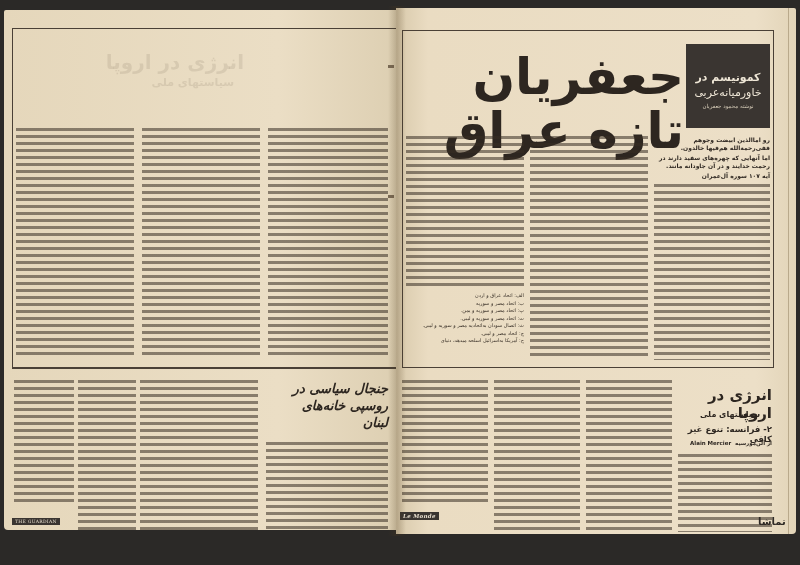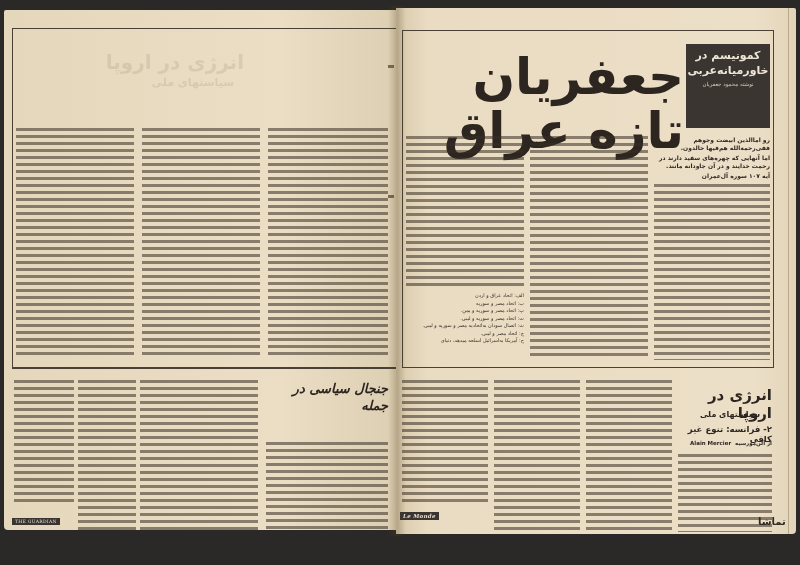--- a/index.html
+++ b/index.html
@@ -17,23 +17,23 @@
     .frame { position: absolute; border: 1px solid #4a4036; }
 
     
     .col { position: absolute; direction: rtl; text-align: justify; font-size: 5.2px; line-height: 7.2px; color: #3b3228; overflow: hidden; font-family: "DejaVu Sans", sans-serif; }
     .col.lines { background: repeating-linear-gradient(to bottom, rgba(55,45,35,0.55) 0px, rgba(55,45,35,0.55) 3px, transparent 3px, transparent 7px); color: transparent; }
 
     .ghost { position: absolute; color: rgba(90,75,55,0.12); font-size: 26px; font-weight: bold; direction: rtl; }
 
     
     .main-title { position: absolute; left: 8px; top: 42px; width: 280px; direction: rtl; font-size: 50px; font-weight: bold; color: #2d2620; letter-spacing: -1px; line-height: 54px; text-align: right; font-family: "DejaVu Sans", sans-serif; }
-    .kicker-box { position: absolute; left: 290px; top: 36px; width: 84px; height: 84px; background: #3a3531; color: #eee6d6; direction: rtl; text-align: center; padding-top: 4px; }
+    .kicker-box { position: absolute; left: 290px; top: 36px; width: 84px; height: 84px; background: #3a3531; color: #eee6d6; direction: rtl; text-align: center; padding-top: 26px; }
     .kicker-box .k1 { font-size: 11px; font-weight: bold; line-height: 15px; }
-    .kicker-box .k2 { font-size: 11px; font-weight: bold; line-height: 15px; }
+    .kicker-box .k2 { font-size: 11px; font-weight: normal; line-height: 15px; }
     .kicker-box .byline { font-size: 5.5px; margin-top: 3px; color: #d6ccb8; }
 
     .quote-head { position: absolute; direction: rtl; font-size: 6px; font-weight: bold; color: #2d2620; line-height: 8px; }
 
     
     .subtitle { position: absolute; direction: rtl; text-align: right; font-weight: bold; color: #2d2620; font-family: "DejaVu Sans", sans-serif; }
 
     .source-tag { position: absolute; background: #3a3531; color: #e8dfcf; font-size: 4.5px; padding: 1px 3px; letter-spacing: 0.3px; font-family: "DejaVu Serif", serif; }
     .source-tag.lemonde { font-style: italic; font-size: 5.5px; font-weight: bold; }
 
@@ -56,21 +56,22 @@
     <div class="ghost" style="left:40px; top:40px; width:200px; font-size:20px;">انرژی در اروپا</div>
     <div class="ghost" style="left:50px; top:66px; width:180px; font-size:11px;">سیاستهای ملی</div>
 
     <div class="col lines" style="left:12px; top:118px; width:118px; height:230px;">وعرب درایجاد شکاف بین‌صفوف‌عرب‌بوده‌اند. و مسئله وحدت را بسود امپریالیسم و صهیونیسم، سالهاست که عمدا برکنار کرده‌اند. هنوز حرفهای تازه عراق جدی نیست. بعضی از حرفها را باید از روی قرائن و اشارات فهمید.</div>
     <div class="col lines" style="left:138px; top:118px; width:118px; height:230px;">حرفها را در چند جمله خلاصه کنیم: دما عربها به‌وحدت و قبومیت عرب احترام میگذاریم اما در کشورمان به‌ناسیونالیسم وطنمان نیز دلبسته‌ایم. وحدت ملی در چهار دیوار مرزهای کشورمان موجب میشود که برای وحدت آینده‌نهائی عرب آمادگی شویم.</div>
     <div class="col lines" style="left:264px; top:118px; width:120px; height:230px;">اسلام اشغال سرزمینهای ۱۹۶۷ را محکوم کرده است، درباره تسلیح اسرائیل از سوی امریکا هزاران خبر و تفسیر از منابع عربی شنیده‌ایم. کمونیسم بین‌المللی به‌عرب اسلحه میدهد.</div>
 
     <div class="rule-h" style="left:8px; top:358px; width:384px;"></div>
     <div class="subtitle" style="left:262px; top:370px; width:122px; font-size:13px; line-height:17px;font-style:italic;">
       <div>جنجال سیاسی در</div>
-      <div>جمله</div>
+      <div>روسپی خانه‌های</div>
+      <div>لبنان</div>
     </div>
     <div class="col lines" style="left:262px; top:432px; width:122px; height:92px;">شایعه درگیری پلیس و سیاستمداران در یک روسپی‌خانه در لبنان تعطیلها مردم این پایتخت جنوبی فرانسه، بلکه همه جمعیت این کشور را گرفته، آن نگرانی میبوت کرده است. شارل اوبالو شارب سابینه گلبت یکی از حوزه‌های انتخاباتی لیون، و شارل زاویه Javillier سرپرست قبلی پلیس و بعض اتحادیه ازافراد مسئول پلیس ازجمله کسانی هستند که در این جنجال مطرح گردیده‌اند.</div>
     <div class="col lines" style="left:136px; top:370px; width:118px; height:154px;">افزایش تعداد مبتلایان در خانه‌های جلوگیری نمیکرد. به‌مرد بسمت زنان کشمیر ورود. روسپی‌خانه‌ها در خانه‌های شخصی متمرکز از دنیا. لکن در خیلی از شهرهای بزرگ فرانسه چنین آماکنی وجود دارند. نام چندان ازافراد پلیس مرده خانه صاحب خانه و بخش بزرگی از مردم و سلو بود که به مطلع فهم داشتند.</div>
     <div class="col lines" style="left:10px; top:370px; width:60px; height:126px;">دستراسانی قبلی گلبیت که برسر الجزایر با ژنرال دوگل اختلاف‌نظر پیدا کرد و از او جدا شد. یکی از وعده‌های انتخاباتی ترکبایش میزاوه. بحث و گفتگوهای زیادی برخاست. آقای مالکوسون استاندار منطقه‌ای، شایعه برسی درگیری شاره و سایر افراد پلیس در روسپی‌خانه‌ها را تکذیب کرد.</div>
     <div class="col lines" style="left:74px; top:370px; width:58px; height:154px;">از بوستان صاحب یالشگاه بوده است. اما در مقابل این انتقاد که چرا پیکاشگاه اجازه داده بوده بود از خود دفاع کرده. اخیرا محل دیگری شایعه باشگاه فی‌شیستها به‌دارنده‌اصلی درباره دوربیت و ایام، ۶۵ ساله و نماینده پارلمانی جبهه جمهوریخواه. مارسه فرانسه بوده است.</div>
 
     <div class="source-tag" style="left:8px; top:508px;">THE GUARDIAN</div>
 
     <div class="tick" style="left:384px; top:55px;"></div>
     <div class="tick" style="left:384px; top:185px;"></div>

